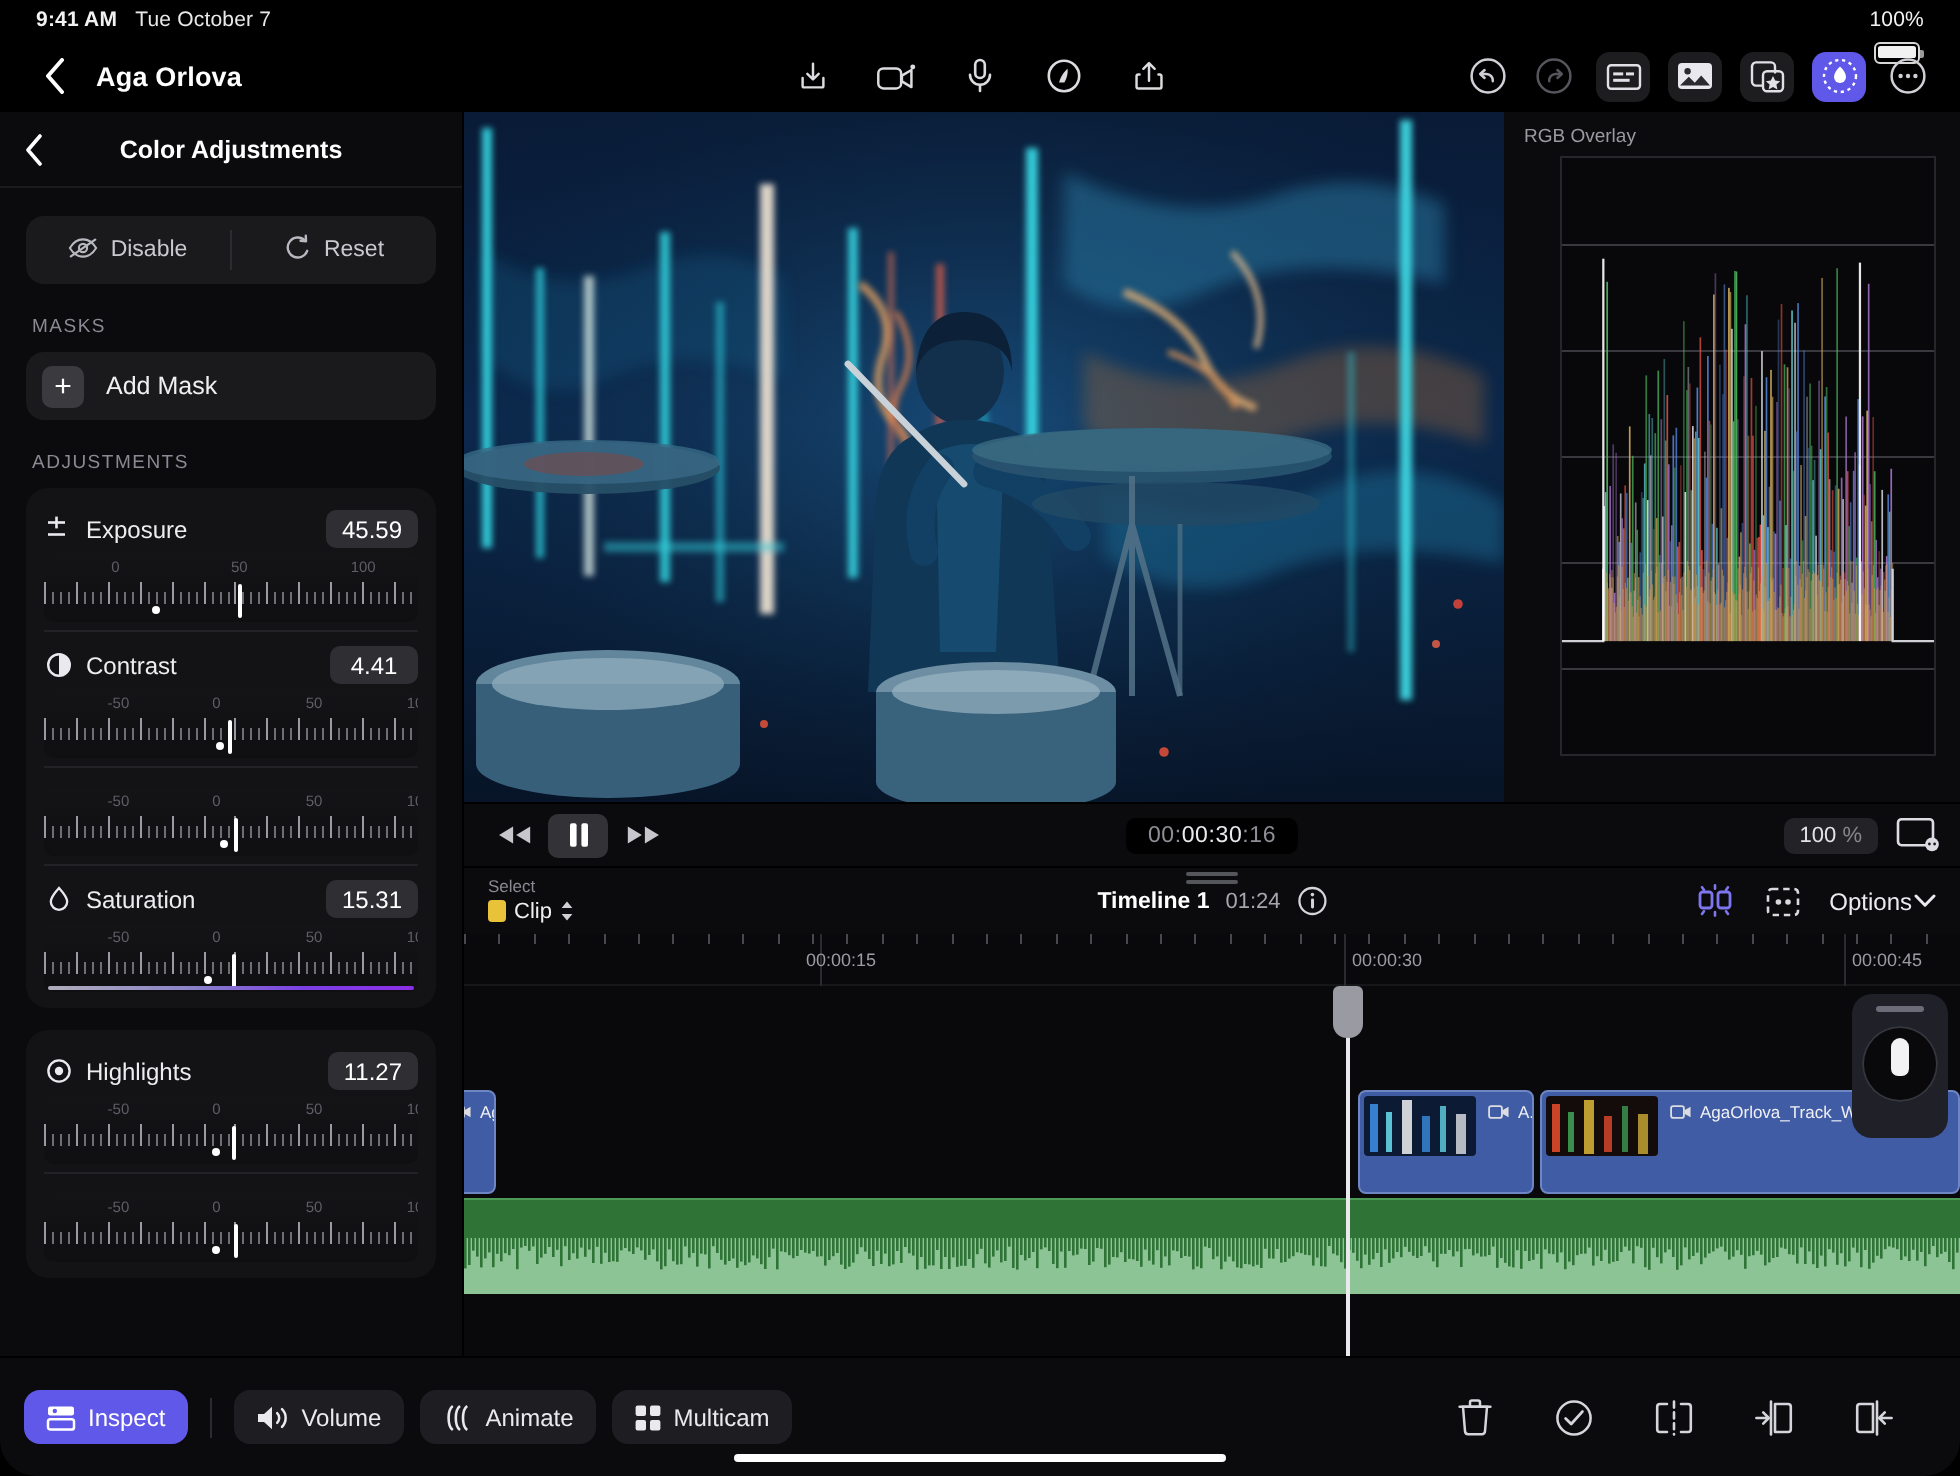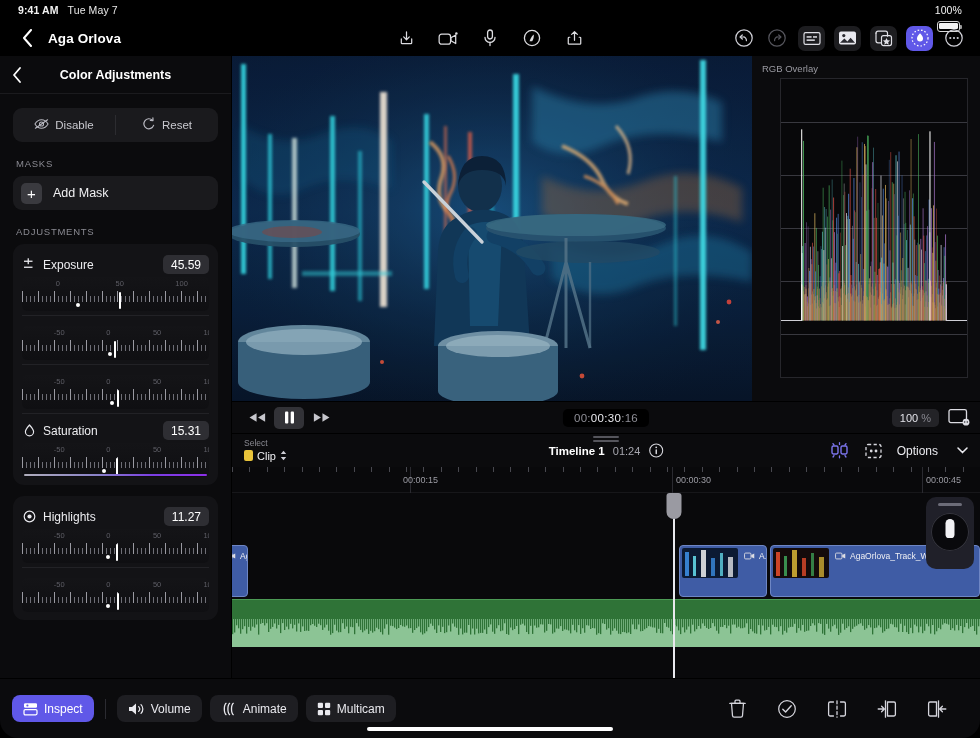--- a/index.html
+++ b/index.html
@@ -242,21 +242,21 @@
     display:flex; align-items:center; gap:8px;
   }
   .tl-center .tname { font-size:11.5px; font-weight:700; color:#fff; }
   .tl-center .tdur { font-size:11px; color:#a6a6ae; }
   .grab {
     position:absolute; left:50%; top:2px; transform:translateX(-50%);
     width:26px; height:2px; background:#55555c; border-radius:2px;
   }
   .grab::after{ content:""; position:absolute; top:4px; left:0; width:26px;height:2px;background:#55555c;border-radius:2px;}
   .tl-right { margin-left:auto; display:flex; align-items:center; gap:13px; }
-  .optbtn { display:flex; align-items:center; gap:19px; font-size:12px; color:#eaeaef; cursor:pointer;}
+  .optbtn { display:flex; align-items:center; gap:1px; font-size:12px; color:#eaeaef; cursor:pointer;}
 
   
   .timeline { flex:1; background:#09090b; position:relative; overflow:hidden; }
   .ruler { height:26px; position:relative; border-bottom:1px solid #17171a; }
   .ruler .tk { position:absolute; top:0; width:1px; height:5px; background:#48484f; }
   .ruler .tklab { position:absolute; top:8px; font-size:9px; color:#9c9ca4; }
   .ruler .tkbig { position:absolute; top:0; width:1px; height:26px; background:#2a2a30; }
 
   .tracks { position:absolute; top:26px; left:0; right:0; bottom:0; }
   .vtrack { position:absolute; top:52px; left:0; right:0; height:52px; }
@@ -321,21 +321,21 @@
   }
 </style>
 </head>
 <body>
 
 <div class="app">
 
   <div class="statusbar">
     <div class="sb-left">
       <span>9:41 AM</span>
-      <span class="sb-date">Tue May 7</span>
+      <span class="sb-date">Tue October 7</span>
     </div>
     <div class="sb-right">
       <span class="wifi-icon">
         <svg width="13" height="10" viewBox="0 0 13 10">
             <path d="M6.5 8.6 L8.4 6.3 A3 3 0 0 0 4.6 6.3 Z" fill="#f0f0f0"></path>
             <path d="M2.6 4.4 A6 6 0 0 1 10.4 4.4" stroke="#f0f0f0" stroke-width="1.1" fill="none" stroke-linecap="round"></path>
             <path d="M0.8 2.3 A9 9 0 0 1 12.2 2.3" stroke="#f0f0f0" stroke-width="1.1" fill="none" stroke-linecap="round"></path>
           </svg>
       </span>
       <span>100%</span>
@@ -554,20 +554,30 @@
                     <i class="min" style="left:91.49%"></i>
                     <i class="maj" style="left:93.62%"></i>
                     <i class="min" style="left:95.74%"></i>
                     <i class="min" style="left:97.87%"></i>
                   </div>
                   <div class="dot" style="left:29%"></div>
                   <div class="playhead-s" style="left:52%"></div>
                 </div>
               </div>
               <div class="adj">
+                <div class="adj-top">
+                  <span class="adj-ico">
+                    <svg width="13" height="13" viewBox="0 0 13 13">
+                      <circle cx="6.5" cy="6.5" r="5.4" stroke="#e9e9ee" stroke-width="1.2" fill="none"></circle>
+                      <path d="M6.5 1.1 a5.4 5.4 0 0 1 0 10.8z" fill="#e9e9ee"></path>
+                    </svg>
+                  </span>
+                  <span class="adj-name">Contrast</span>
+                  <span class="adj-val">4.41</span>
+                </div>
                 <div class="slider">
                   <div class="scalenums">
                     <b style="left:17%">-50</b>
                     <b style="left:45%">0</b>
                     <b style="left:70%">50</b>
                     <b style="left:97%">100</b>
                   </div>
                   <div class="ticks">
                     <i class="maj" style="left:0.00%"></i>
                     <i class="min" style="left:2.13%"></i>

